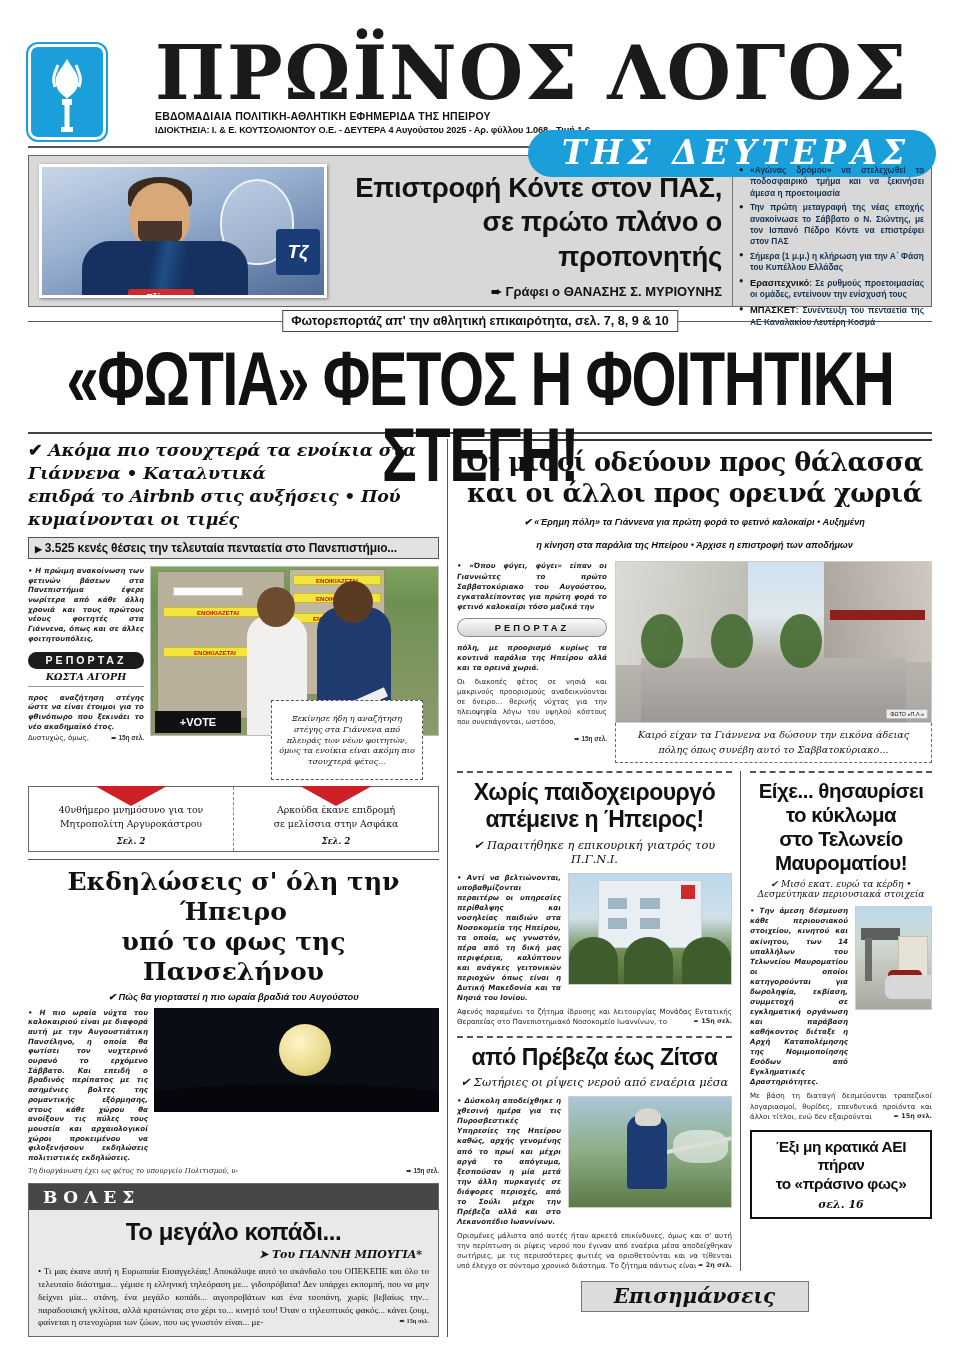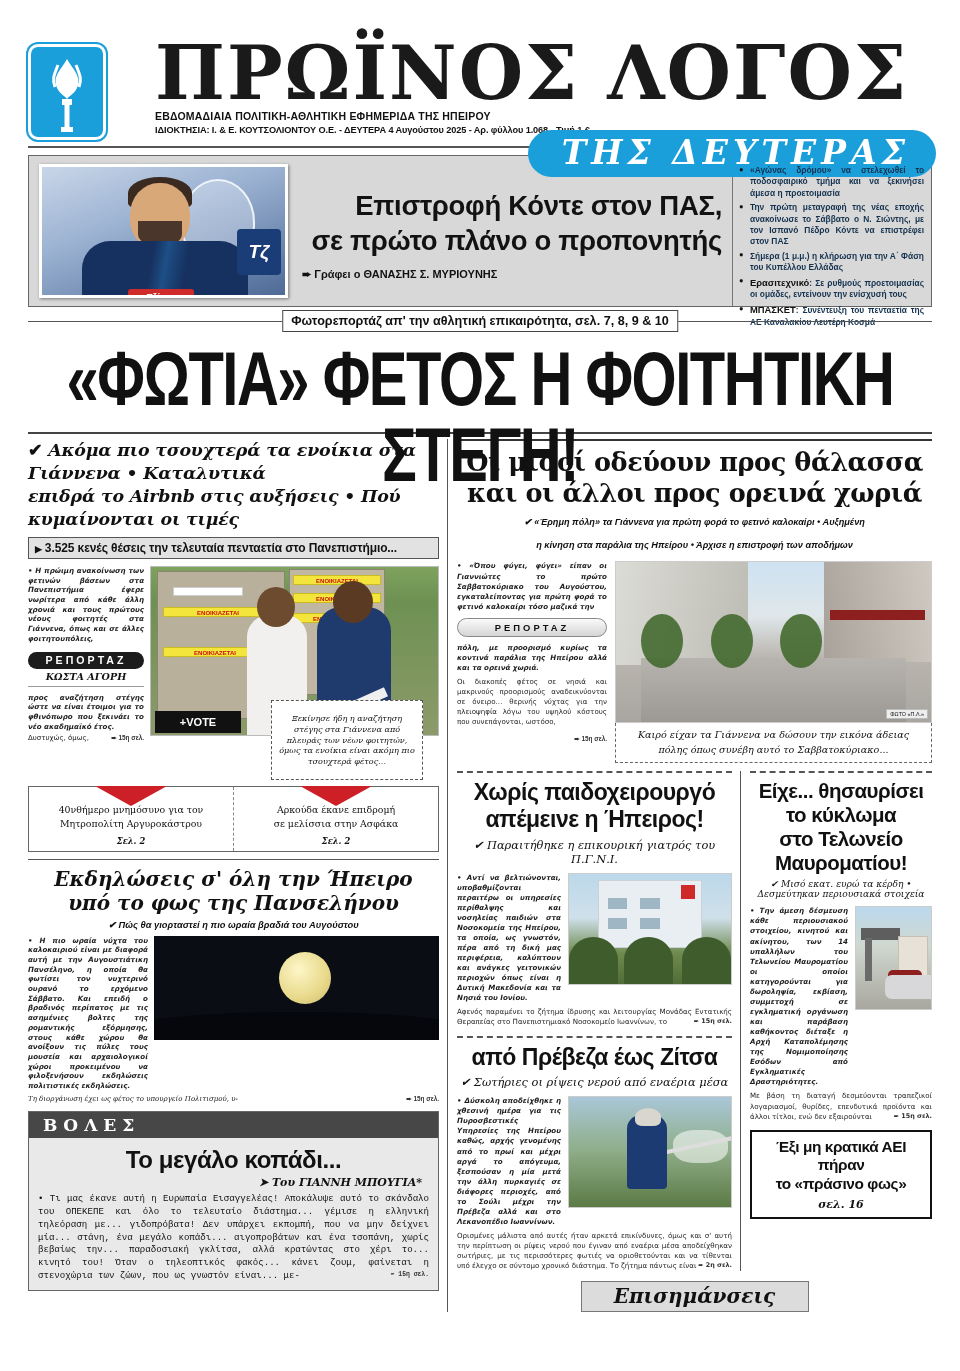--- a/index.html
+++ b/index.html
@@ -55,21 +55,21 @@
     margin-top: 3px; letter-spacing: -0.1px; white-space: nowrap;
   }
   .mast-rule { border-top: 2px solid #555; margin-top: 6px; }
 
   
   .sports-banner {
     border: 1.5px solid #666; background: #d8d8d8;
     display: flex; height: 152px; margin-top: 5px;
   }
   .sb-photo {
-    width: 249px; flex: 0 0 auto; margin: 8px 0 8px 10px;
+    width: 288px; flex: 0 0 auto; margin: 8px 0 8px 10px;
     border: 3px solid #fff; box-shadow: 1px 1px 3px rgba(0,0,0,.45);
     position: relative; overflow: hidden;
     background: linear-gradient(160deg,#c9d6e8 0%, #9bb2d2 40%, #4e6a96 100%);
   }
   .sb-photo .crest {
     position: absolute; right: 30px; top: 12px; width: 74px; height: 86px;
     border-radius: 50% 50% 46% 46%; border: 2px solid #eef3fa;
     background: rgba(235,242,250,.35);
   }
   .sb-photo .player-head {
@@ -106,21 +106,21 @@
     display: flex; flex-direction: column; justify-content: center;
     border-right: 1.5px solid #777;
   }
   .sb-headline {
     font-family: "Liberation Sans", sans-serif;
     font-weight: bold; font-size: 27.5px; line-height: 1.26;
     text-align: right; color: #121212;
     letter-spacing: -0.3px;
   }
   .sb-byline {
-    text-align: left; font-size: 11px; font-weight: bold;
+    text-align: right; font-size: 13px; font-weight: bold;
     margin-top: 10px; color: #111;
   }
   .sb-bullets {
     width: 198px; flex: 0 0 auto; padding: 9px 7px 4px 6px;
     font-size: 8.4px; line-height: 1.34; color: #14324f;
   }
   .sb-bullets li {
     list-style: none; position: relative; padding-left: 11px;
     margin-bottom: 3.5px; font-weight: bold; text-align: justify;
   }
@@ -251,21 +251,21 @@
   .brief-sel {
     font-family: "DejaVu Serif", serif; font-style: italic; font-weight: bold;
     font-size: 8.4px; margin-top: 5px;
   }
 
   .sec-rule { border-top: 1.6px solid #555; margin: 7px 0 0; }
   .sec-title {
     font-family: "DejaVu Serif", serif; font-weight: bold;
     text-align: center; line-height: 1.2; color: #111;
   }
-  .sec-title.t20 { font-size: 20px; font-style: italic; }
+  .sec-title.t20 { font-size: 25px; }
   .sec-sub {
     text-align: center; font-size: 9.3px; font-weight: bold;
     font-style: italic; margin-top: 4px; color: #111;
   }
 
   .moon-row { display: flex; margin-top: 6px; gap: 6px; }
   .moon-text { width: 120px; flex: 0 0 auto; }
   .moon-photo {
     flex: 1; height: 104px; background: #0b0d14; position: relative; overflow: hidden;
   }
@@ -291,21 +291,21 @@
   }
   .voles-title {
     text-align: center; font-weight: bold; font-size: 24px;
     margin: 8px 0 2px; color: #111; letter-spacing: -0.4px;
   }
   .voles-by {
     text-align: right; font-family: "DejaVu Serif", serif; font-style: italic;
     font-weight: bold; font-size: 11px; padding-right: 16px; margin-bottom: 4px;
   }
   .voles-body {
-    font-family: Liberation Mono, monospace; font-size: 9.1px; line-height: 1.42;
+    font-family: Liberation Serif, serif; font-size: 9.1px; line-height: 1.42;
     padding: 0 9px 7px; text-align: justify; color: #111;
   }
 
   
   .rt-top { border-top: 2.4px solid #333; padding-top: 6px; }
   .rt-title {
     font-family: "DejaVu Serif", serif; font-weight: bold; font-size: 25.5px;
     text-align: center; line-height: 1.2; letter-spacing: -0.4px;
   }
   .rt-sub {

